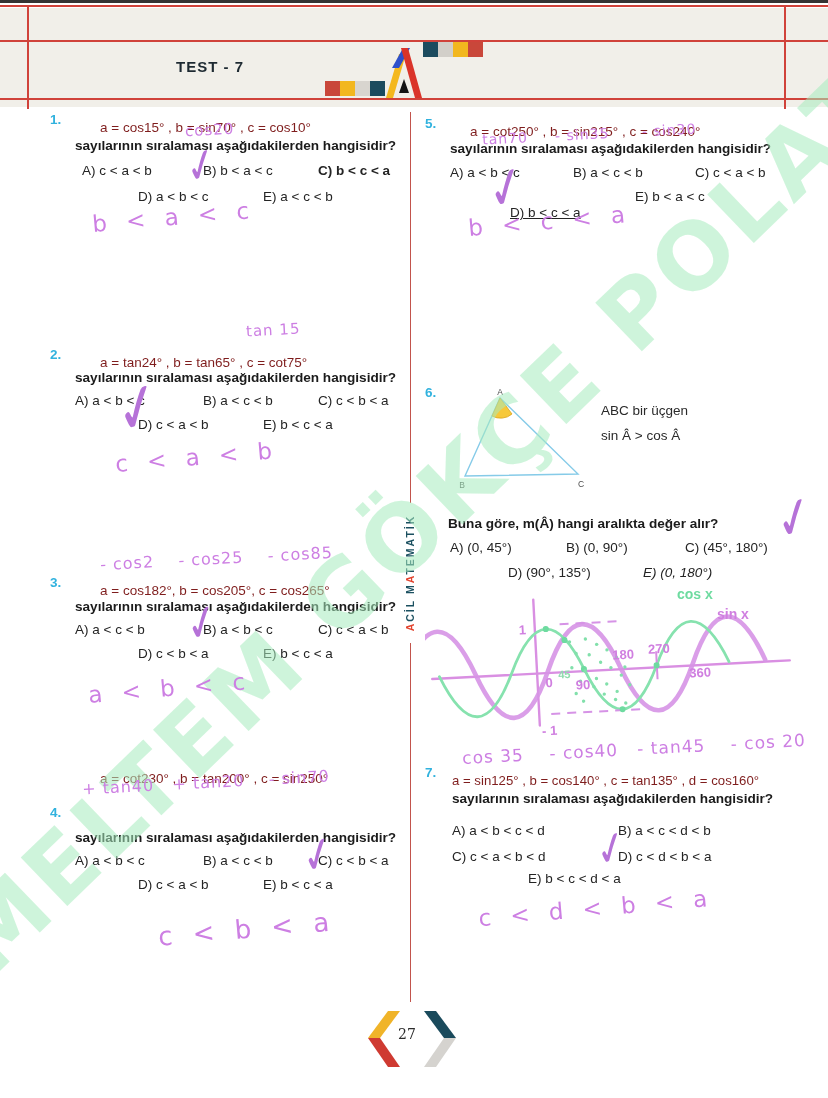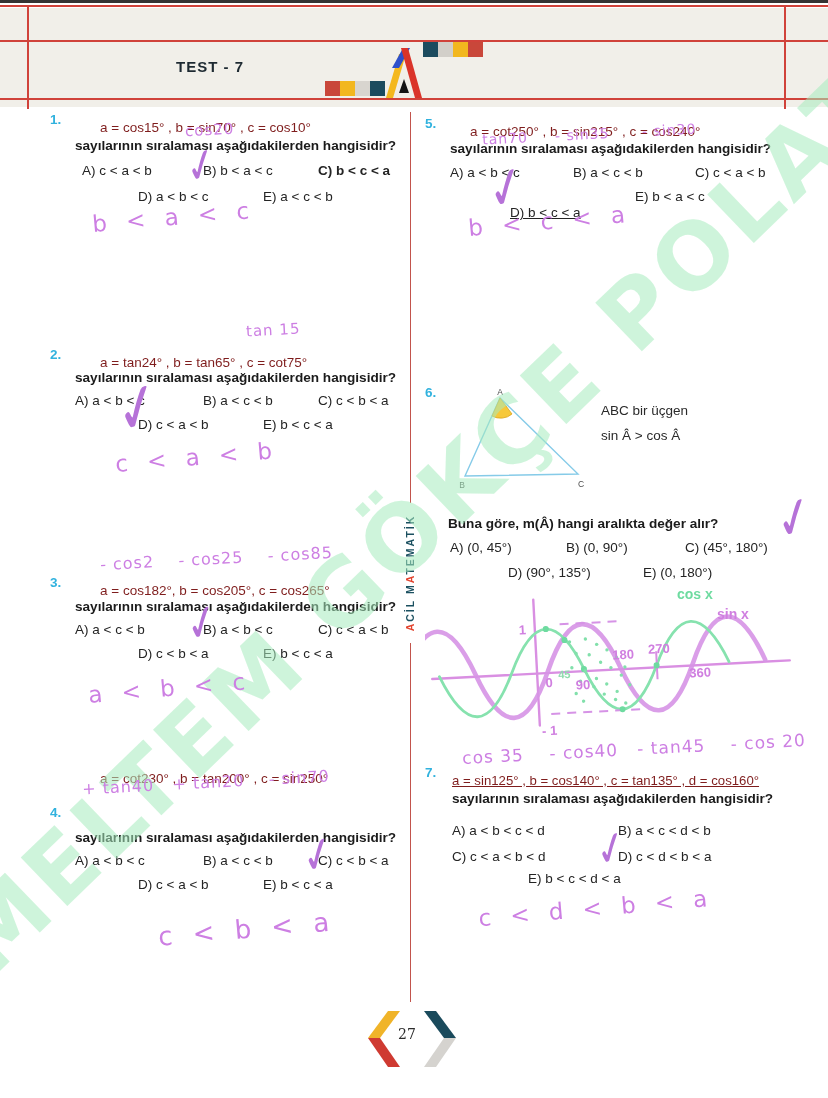--- a/index.html
+++ b/index.html
@@ -135,21 +135,21 @@
     <text x="7" y="100" font-size="8.5" fill="#4a4a4a" text-anchor="middle">B</text>
     <text x="126" y="99" font-size="8.5" fill="#4a4a4a" text-anchor="middle">C</text>
   </svg>
   <div class="abs figtext" style="left:601px;top:403px;">ABC bir üçgen</div>
   <div class="abs figtext" style="left:601px;top:428px;">sin Â &gt; cos Â</div>
   <div class="abs prompt" style="left:448px;top:516px;">Buna göre, m(Â) hangi aralıkta değer alır?</div>
   <div class="abs opt" style="left:450px;top:540px;">A) (0, 45°)</div>
   <div class="abs opt" style="left:566px;top:540px;">B) (0, 90°)</div>
   <div class="abs opt" style="left:685px;top:540px;">C) (45°, 180°)</div>
   <div class="abs opt" style="left:508px;top:565px;">D) (90°, 135°)</div>
-  <div class="abs opt" style="left:643px;top:565px;">E) (0, 180°)</div>
+  <div class="abs opt" style="left:643px;top:565px;font-style:italic;">E) (0, 180°)</div>
   <div class="abs hw check" style="left:776px;top:496px;font-size:44px;">✓</div>
 
   <svg class="abs" style="left:425px;top:583px;z-index:5;" width="375" height="168" viewBox="0 0 375 168">
     <g transform="rotate(-3 123 88)">
       <path d="M 7 90 L 365 90" stroke="#d98fe2" stroke-width="2.4" fill="none" stroke-linecap="round"></path>
       <path d="M 112 16 L 112 142" stroke="#d98fe2" stroke-width="2.4" fill="none" stroke-linecap="round"></path>
       <path d="M -22 88 Q 14.25 -2 50.5 88 T 123 88 T 195.5 88 T 268 88 T 340.5 88" stroke="#d693e6" stroke-width="4.6" fill="none" stroke-linecap="round" opacity="0.9"></path>
       <path d="M 14.25 88 Q 50.5 172 86.75 88 T 159.25 88 T 231.75 88 T 304.25 88" stroke="#86e2ae" stroke-width="2.8" fill="none" stroke-linecap="round"></path>
       <path d="M 137 42 L 196 42" stroke="#d693e6" stroke-width="2" stroke-dasharray="9 7" fill="none"></path>
       <path d="M 124 131 L 214 131" stroke="#d693e6" stroke-width="2" stroke-dasharray="9 7" fill="none"></path>
@@ -197,21 +197,21 @@
         <text x="264" y="102">360</text>
         <text x="114" y="152">- 1</text>
       </g>
     </g>
     <text x="252" y="16" font-size="14" font-weight="bold" fill="#6edba0">cos x</text>
     <text x="292" y="36" font-size="14" font-weight="bold" fill="#d07fe0">sin x</text>
   </svg>
   <div class="abs hw note" style="left:462px;top:739px;font-size:17px;">cos 35    - cos40   - tan45    - cos 20</div>
 
   <div class="abs qnum" style="left:425px;top:765px;">7.</div>
-  <div class="abs eq" style="left:452px;top:765px;font-size:13.2px;text-decoration:underline;">a = sin125° , b = cos140° , c = tan135° , d = cos160°</div>
+  <div class="abs eq" style="left:452px;top:765px;font-size:13.2px;">a = sin125° , b = cos140° , c = tan135° , d = cos160°</div>
   <div class="abs prompt" style="left:452px;top:791px;">sayılarının sıralaması aşağıdakilerden hangisidir?</div>
   <div class="abs opt" style="left:452px;top:823px;">A) a &lt; b &lt; c &lt; d</div>
   <div class="abs opt" style="left:618px;top:823px;">B) a &lt; c &lt; d &lt; b</div>
   <div class="abs opt" style="left:452px;top:849px;">C) c &lt; a &lt; b &lt; d</div>
   <div class="abs opt" style="left:618px;top:849px;">D) c &lt; d &lt; b &lt; a</div>
   <div class="abs opt" style="left:528px;top:871px;">E) b &lt; c &lt; d &lt; a</div>
   <div class="abs hw check" style="left:596px;top:831px;font-size:36px;">✓</div>
   <div class="abs hw scribble" style="left:478px;top:895px;">c &lt; d &lt; b &lt; a</div>
 
   <svg class="abs" style="left:368px;top:1010px;" width="92" height="58" viewBox="0 0 92 58">

